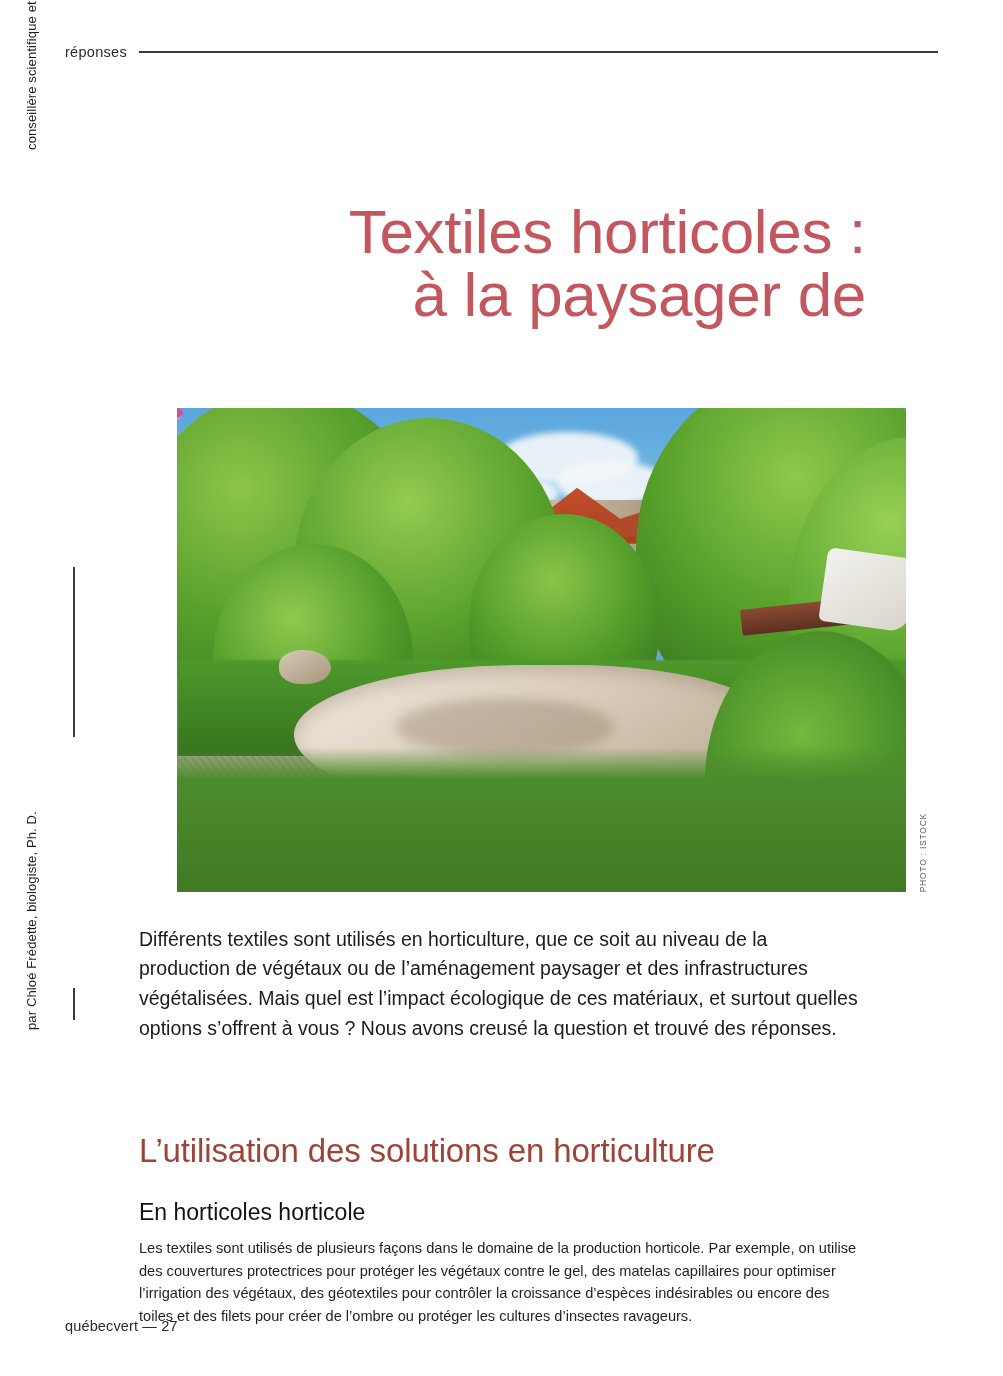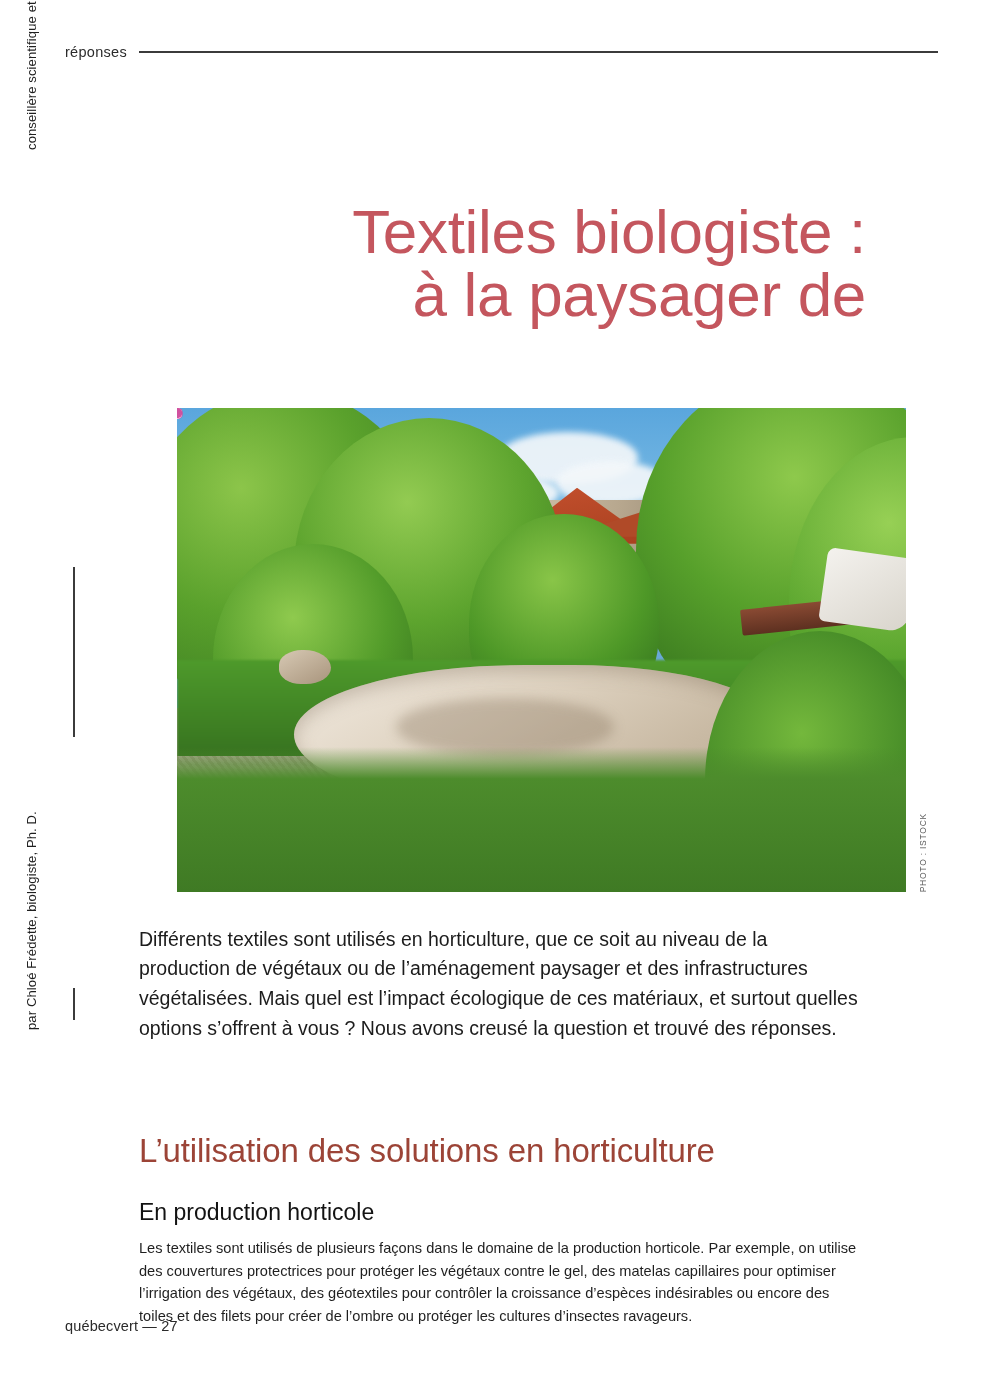--- a/index.html
+++ b/index.html
@@ -319,21 +319,21 @@
 </div>
 
 <div class="rail">
   <span class="vtext vtext-top">conseillère scientifique et chargée de projets, Québec Vert</span>
   <span class="rail-rule rail-rule-mid"></span>
   <span class="rail-rule rail-rule-low"></span>
   <span class="vtext vtext-bottom">par Chloé Frédette, biologiste, Ph. D.</span>
 </div>
 
 <h1 class="title">
-  <span class="tline">Textiles biologiste :</span>
+  <span class="tline">Textiles horticoles :</span>
   <span class="tline">à la paysager de</span>
 </h1>
 
 <figure class="figure">
   <div class="photo" aria-label="Jardin de rocaille ensoleillé avec une maison au toit de tuiles rouges, des arbres verts et des fleurs roses au premier plan">
     <span class="sky"></span>
     <span class="cloud c1"></span>
     <span class="cloud c2"></span>
     <span class="cloud c3"></span>
 
@@ -672,17 +672,17 @@
         <span class="fl" style="left: calc(96.9628% - 4.78493px); top: 91.373%; width: 9.56985px; height: 9.56985px; background: rgb(207, 79, 158); opacity: 0.955556;"></span>
       </span>
   </div>
   <figcaption class="credit">PHOTO : ISTOCK</figcaption>
 </figure>
 
 <p class="lede">Différents textiles sont utilisés en horticulture, que ce soit au niveau de la production de végétaux ou de l’aménagement paysager et des infrastructures végétalisées. Mais quel est l’impact écologique de ces matériaux, et surtout quelles options s’offrent à vous ? Nous avons creusé la question et trouvé des réponses.</p>
 
 <h2 class="h2">L’utilisation des solutions en horticulture</h2>
 
-<h3 class="h3">En production horticole</h3>
+<h3 class="h3">En horticoles horticole</h3>
 
 <p class="body">Les textiles sont utilisés de plusieurs façons dans le domaine de la production horticole. Par exemple, on utilise des couvertures protectrices pour protéger les végétaux contre le gel, des matelas capillaires pour optimiser l’irrigation des végétaux, des géotextiles pour contrôler la croissance d’espèces indésirables ou encore des toiles et des filets pour créer de l’ombre ou protéger les cultures d’insectes ravageurs.</p>
 
 <div class="folio">québecvert — 27</div>
 
 </body></html>

